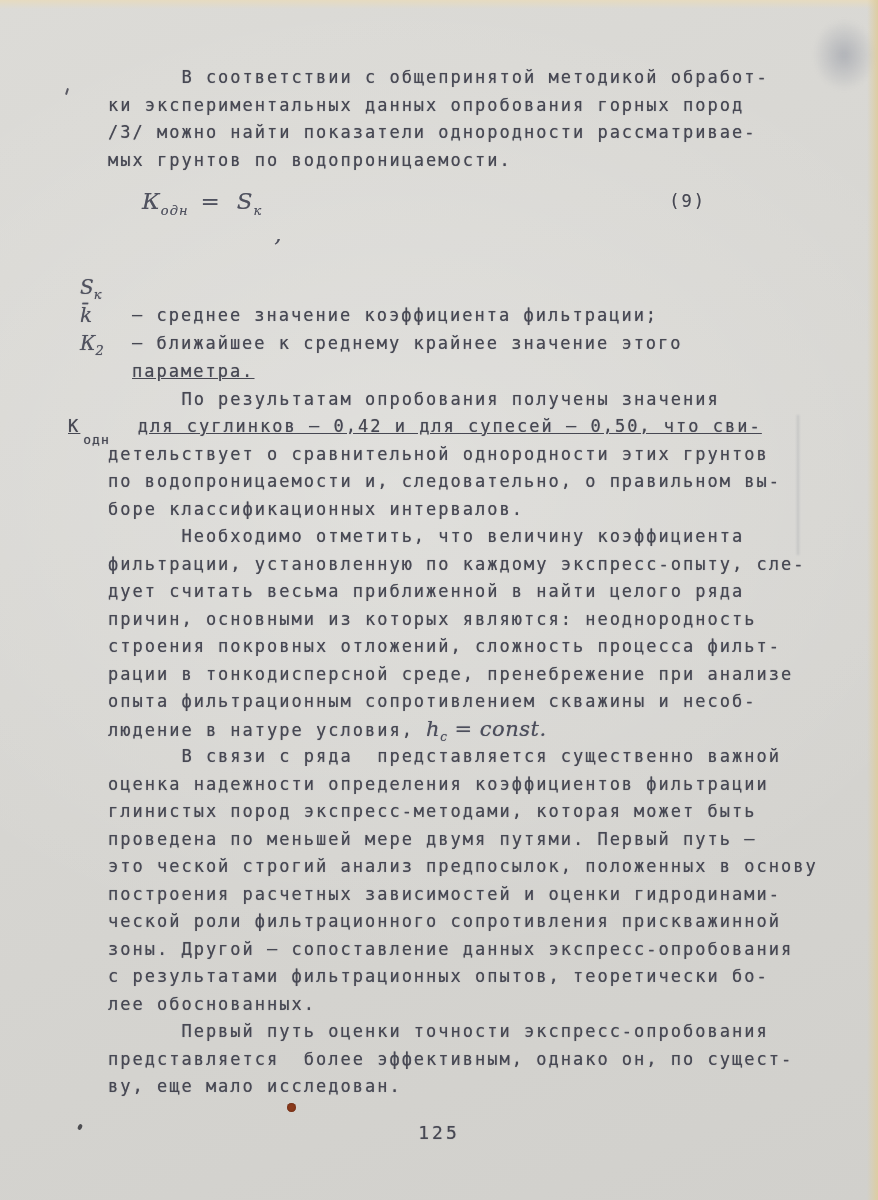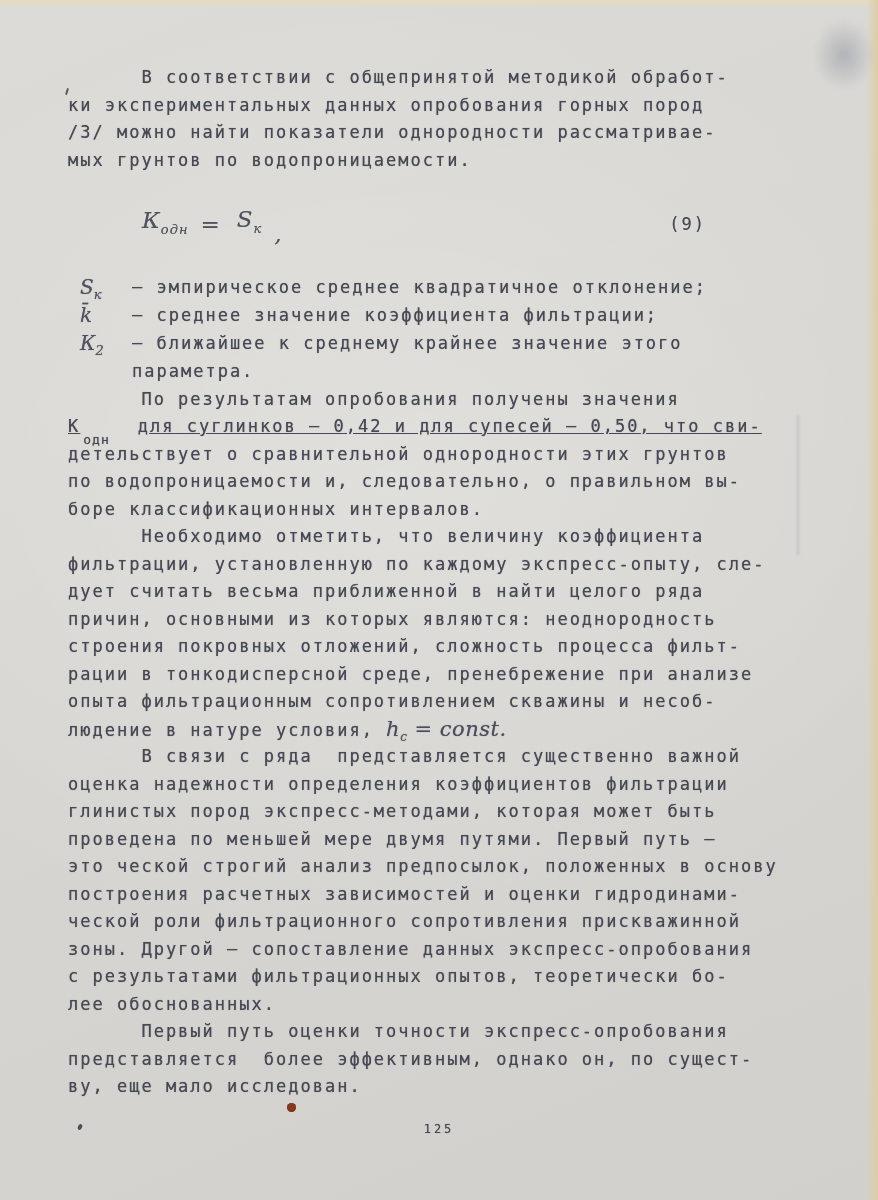--- a/index.html
+++ b/index.html
@@ -30,59 +30,59 @@
     background:#4e4e52; border-radius:45%; transform:rotate(28deg); }
   .tick { position:absolute; left:66px; top:88px; width:2px; height:7px;
     background:#5a5a64; transform:rotate(18deg); border-radius:1px; }
 
   
   .content {
     position:absolute; left:68px; top:64px; width:730px;
     color:#474853; font-size:17px; line-height:27.5px; letter-spacing:2px;
     text-shadow:0 0 0.8px rgba(62,64,80,0.65);
   }
-  .tline { white-space:pre; height:27.5px; }
+  .tline { white-space:pre; height:27.5px;margin-left:40px; }
   .para { margin:0; }
 
   
-  .formula-row { display:flex; align-items:center; height:74px;
+  .formula-row { display:flex; align-items:flex-start; height:74px;
     margin:14px 0 12px 0; padding-left:74px;
     font-family:"DejaVu Serif","Liberation Serif",serif; font-style:italic;
     color:#50525f; font-size:23px; letter-spacing:1px;
     text-shadow:0 0 0.6px rgba(70,72,90,0.5); }
   .f-sub { font-size:13px; font-style:italic; }
   .f-eq { margin:0 12px; }
   .frac { display:inline-flex; flex-direction:column; align-items:center; }
   .frac .num { padding:0 4px 1px 4px; }
   .frac .den { border-top:2px solid rgba(80,82,98,0.75); padding:2px 34px 0 34px; }
   .f-comma { margin-left:8px; align-self:flex-end; padding-bottom:14px; }
   .eq-tag { margin-left:auto; margin-right:92px;
     font-family:"DejaVu Sans Mono","Liberation Mono",monospace; font-style:normal;
     font-size:17px; letter-spacing:2px; color:#474853; }
 
   
   .def-row { display:flex; height:28px; }
   .def-term { width:64px; padding-left:12px; box-sizing:border-box;
     font-family:"DejaVu Serif","Liberation Serif",serif; font-style:italic;
     font-size:20px; letter-spacing:0; color:#50525f; }
   .def-text { white-space:pre; }
-  .def-cont { padding-left:64px; white-space:pre; height:27.5px; }
+  .def-cont { padding-left:64px; white-space:pre; height:27.5px;text-decoration:underline; }
 
   
   .kline { white-space:pre; height:27.5px;text-decoration:underline; }
   .sub-below { display:inline-block; font-size:13px; position:relative; top:12px;
     letter-spacing:1px; margin:0 28px 0 3px; }
 
   
   .hand { font-family:"DejaVu Serif","Liberation Serif",serif; font-style:italic;
     font-size:21px; letter-spacing:0.5px; color:#4c4e5c; }
   .hand sub { font-size:12px; }
 
   .page-num { position:absolute; top:1122px; left:0; width:100%;
-    text-align:center; color:#474853; font-size:12px; letter-spacing:3px;
+    text-align:center; color:#474853; font-size:18px; letter-spacing:3px;
     text-shadow:0 0 0.8px rgba(62,64,80,0.6); }
 </style>
 </head>
 <body>
 
 <div class="page">
 
   <div class="stain-top"></div>
   <div class="stain-right"></div>
   <div class="blob"></div>
@@ -104,21 +104,20 @@
       <span class="frac">
         <span class="num"><span>S</span><sub class="f-sub">к</sub></span>
       </span>
       <span class="f-comma">,</span>
       <span class="eq-tag">(9)</span>
     </div>
 
     <div>
       <div class="def-row">
         <span class="def-term"><span>S</span><sub class="f-sub">к</sub></span>
-        <span class="def-text">– эмпирическое среднее квадратичное отклонение;</span>
       </div>
       <div class="def-row">
         <span class="def-term"><span>k̄</span><sub class="f-sub"></sub></span>
         <span class="def-text">– среднее значение коэффициента фильтрации;</span>
       </div>
       <div class="def-row">
         <span class="def-term"><span>К</span><sub class="f-sub">2</sub></span>
         <span class="def-text">– ближайшее к среднему крайнее значение этого</span>
       </div>
       <div class="def-cont">параметра.</div>

